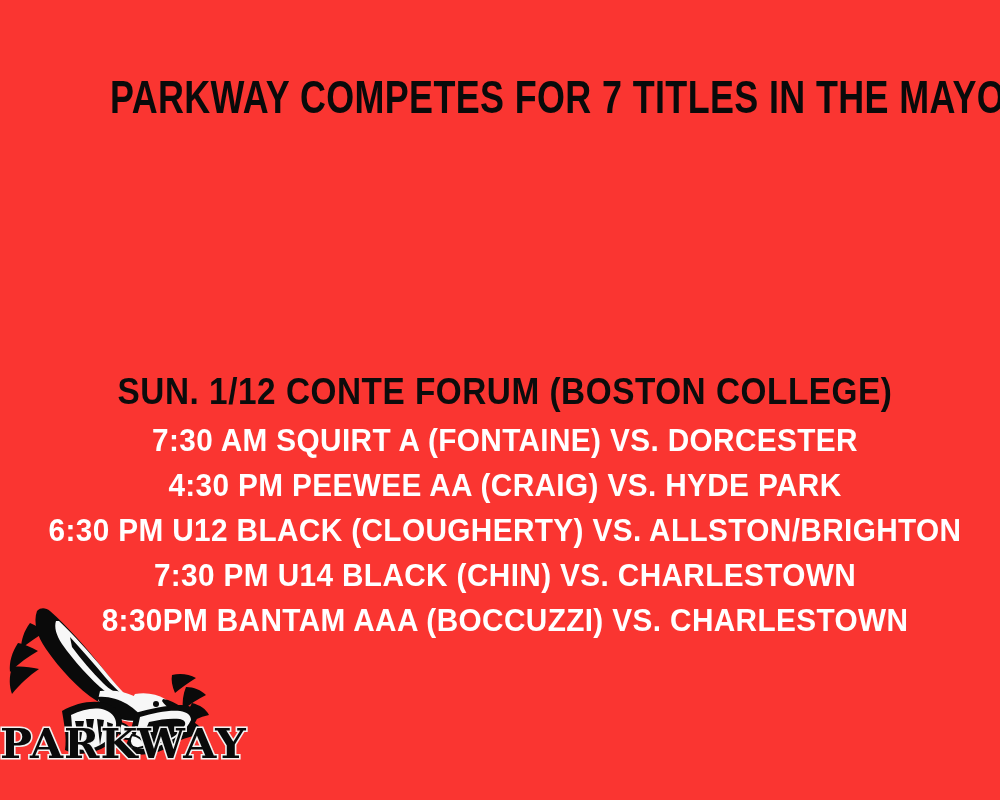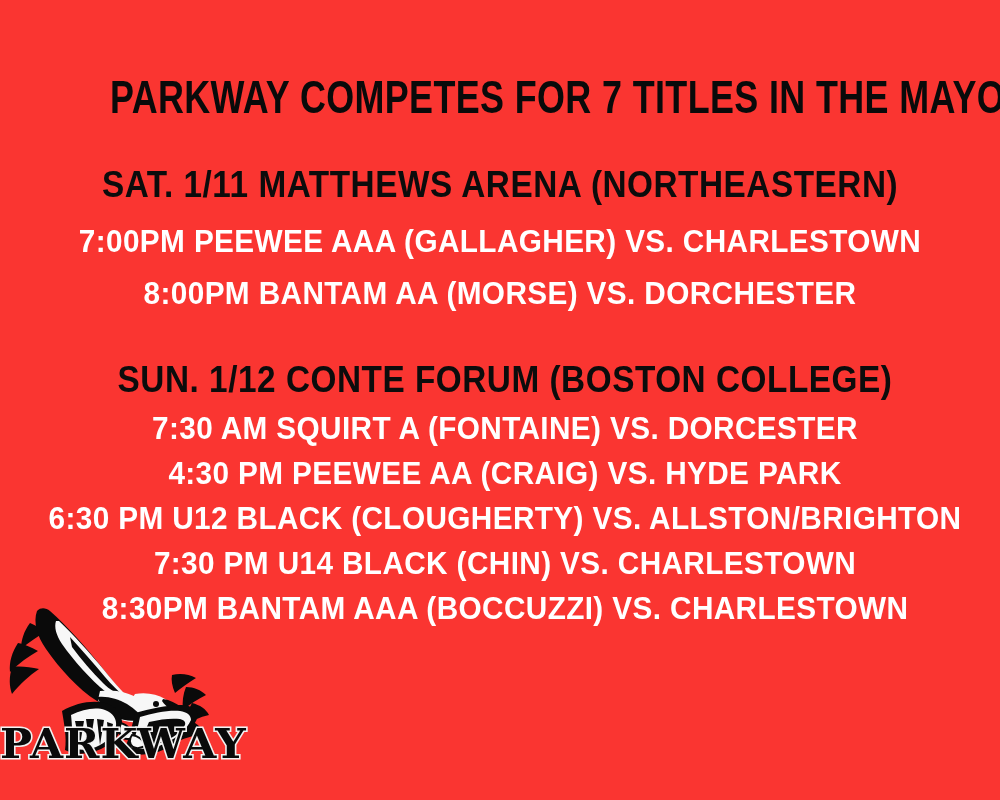--- a/index.html
+++ b/index.html
@@ -35,21 +35,21 @@
     letter-spacing:0.5px;
     transform:scaleX(0.78);
     transform-origin:center center;
     white-space:nowrap;
   }
 
   
   .day-block { position:absolute; left:0; right:0; text-align:center; }
 
   #day-block-0 { top:163px; }
-  #day-block-1 { top:358px;padding-left:10px; }
+  #day-block-1 { top:370px;padding-left:10px; }
 
   .venue-line {
     color:#0c0c0c;
     font-family:"Liberation Sans Narrow","Liberation Sans", sans-serif;
     font-weight:700;
     font-size:37px;
     line-height:44px;
     letter-spacing:0.6px;
     transform:scaleX(0.90);
     transform-origin:center center;
@@ -101,27 +101,20 @@
     transform-origin:center bottom;
   }
 </style>
 </head>
 <body>
 
 <div class="poster">
 
   <div class="headline">PARKWAY COMPETES FOR 7 TITLES IN THE MAYOR’S CUP! JOIN US!</div>
 
-  <div class="day-block" id="day-block-0">
-    <div class="venue-line">SAT. 1/11 MATTHEWS ARENA (NORTHEASTERN)</div>
-    <div class="games">
-      <div class="game-line">7:00PM PEEWEE AAA (GALLAGHER) VS. CHARLESTOWN</div>
-      <div class="game-line">8:00PM BANTAM AA (MORSE) VS. DORCHESTER</div>
-    </div>
-  </div>
 
   <div class="day-block" id="day-block-1">
     <div class="venue-line">SUN. 1/12 CONTE FORUM (BOSTON COLLEGE)</div>
     <div class="games">
       <div class="game-line">7:30 AM SQUIRT A (FONTAINE) VS. DORCESTER</div>
       <div class="game-line">4:30 PM PEEWEE AA (CRAIG) VS. HYDE PARK</div>
       <div class="game-line">6:30 PM U12 BLACK (CLOUGHERTY) VS. ALLSTON/BRIGHTON</div>
       <div class="game-line">7:30 PM U14 BLACK (CHIN) VS. CHARLESTOWN</div>
       <div class="game-line">8:30PM BANTAM AAA (BOCCUZZI) VS. CHARLESTOWN</div>
     </div>

